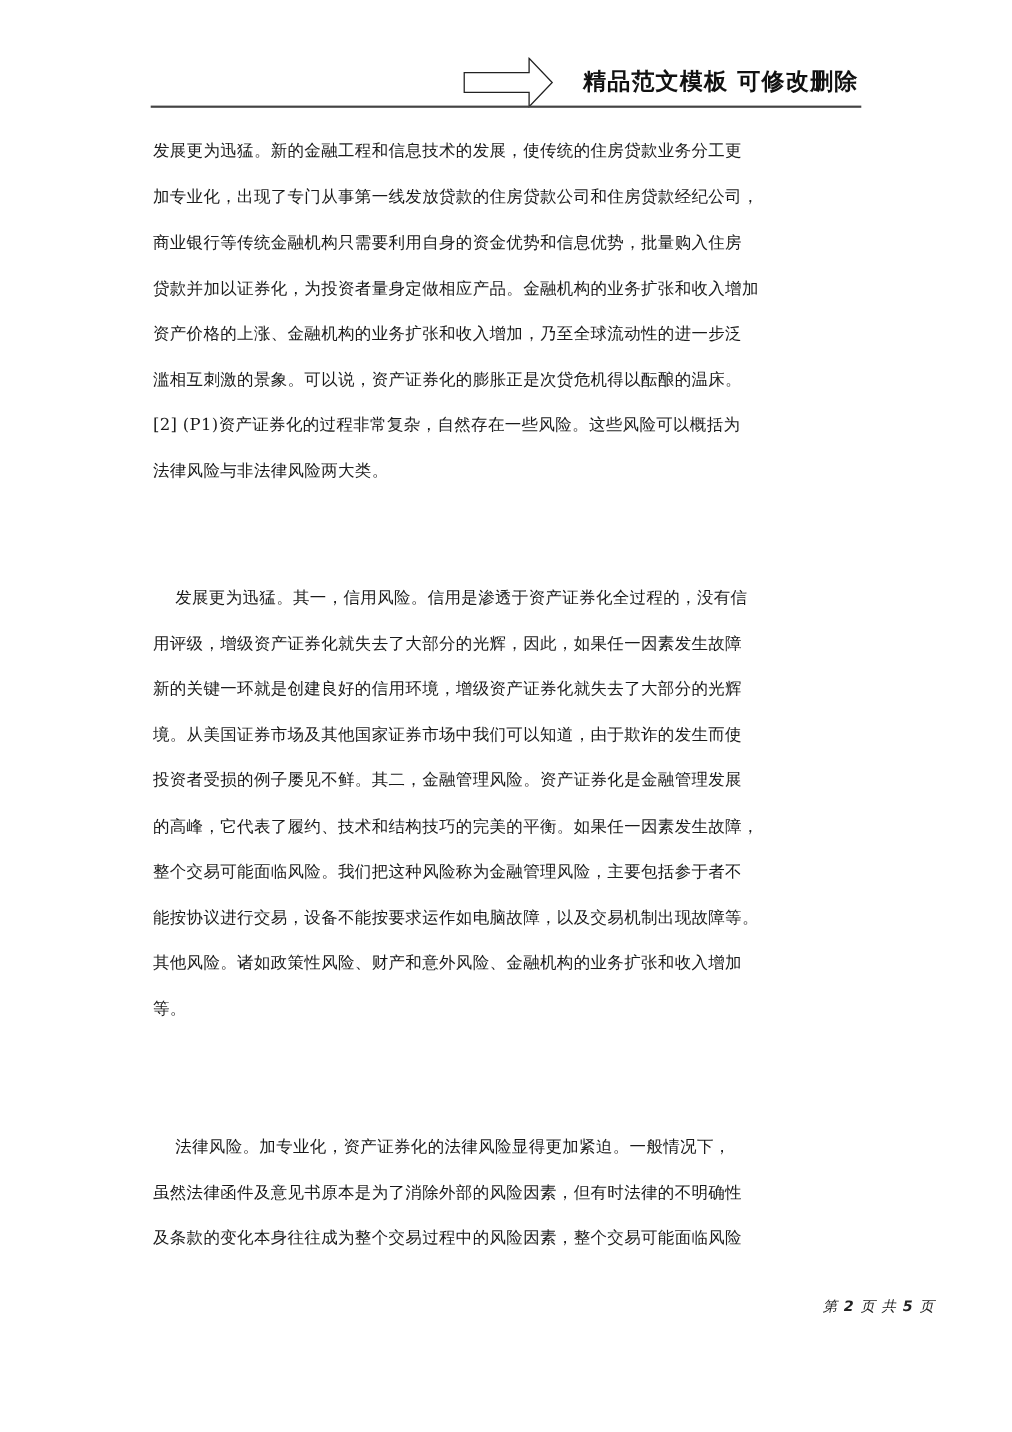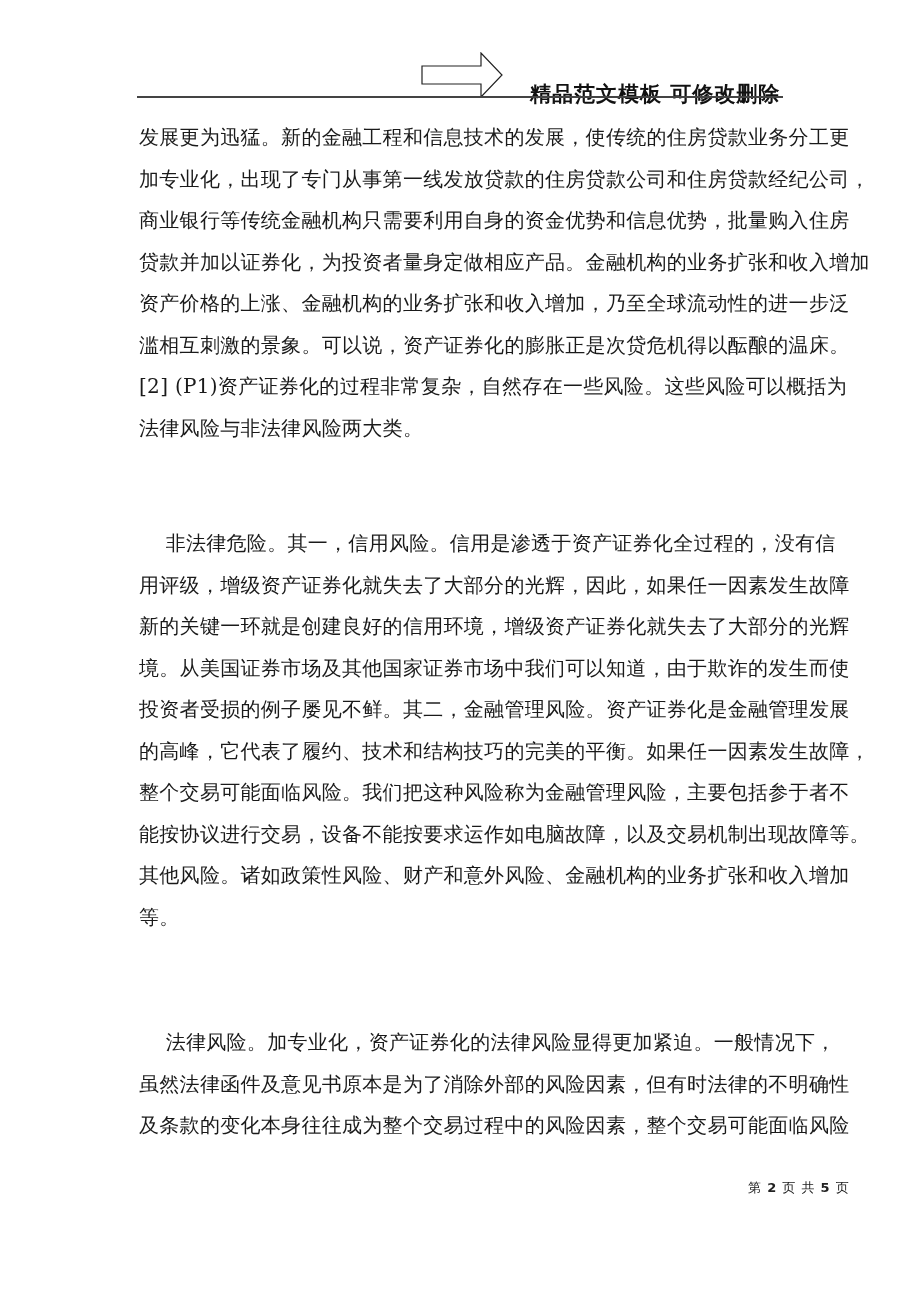--- a/index.html
+++ b/index.html
@@ -1,22 +1,22 @@
 <!DOCTYPE html>
 <html><head>
 <meta charset="utf-8">
 <style>
   html, body { margin:0; padding:0; background:#ffffff; }
   body { width:920px; height:1302px; position:relative; overflow:hidden; font-family:"DejaVu Serif", "Liberation Serif", serif; color:#1a1a1a; }
   .header-arrow { position:absolute; left:421px; top:52px; width:82px; height:46px; }
-  .header-title { position:absolute; left:530px; top:80px; font-family:"DejaVu Sans", "Liberation Sans", sans-serif; font-weight:bold; font-size:21px; letter-spacing:1px; color:#111; white-space:nowrap; }
+  .header-title { position:absolute; left:530px; top:60px; font-family:"DejaVu Sans", "Liberation Sans", sans-serif; font-weight:bold; font-size:21px; letter-spacing:1px; color:#111; white-space:nowrap; }
   .header-rule { position:absolute; left:137px; top:96px; width:646px; height:2px; background:#444; }
   .body { position:absolute; left:139px; top:0; width:660px; }
-  .line { position:absolute; left:0; font-size:20px; white-space:nowrap; letter-spacing:0.3px; line-height:22px; }
-  .footer { position:absolute; left:748px; top:1179px; font-family:"DejaVu Sans", "Liberation Sans", sans-serif; font-size:13px; color:#222; white-space:nowrap; word-spacing:2px; }
+  .line { position:absolute; left:0; font-size:15px; white-space:nowrap; letter-spacing:0.3px; line-height:22px; }
+  .footer { position:absolute; left:748px; top:1179px; font-family:"DejaVu Sans", "Liberation Sans", sans-serif; font-size:13px; color:#222; white-space:nowrap; word-spacing:2px;font-style:italic; }
   .footer b { font-weight:bold; }
 </style>
 </head>
 <body>
 
 <svg class="header-arrow" viewBox="0 0 82 46" xmlns="http://www.w3.org/2000/svg">
   <polygon points="1,14 60,14 60,1 81,23 60,45 60,32 1,32" fill="#ffffff" stroke="#222" stroke-width="1.2"></polygon>
 </svg>
 <div class="header-title">精品范文模板  可修改删除</div>
 <div class="header-rule"></div>
@@ -25,21 +25,21 @@
 
   <div class="line" style="top:126px">发展更为迅猛。新的金融工程和信息技术的发展，使传统的住房贷款业务分工更</div>
   <div class="line" style="top:168px">加专业化，出现了专门从事第一线发放贷款的住房贷款公司和住房贷款经纪公司，</div>
   <div class="line" style="top:209px">商业银行等传统金融机构只需要利用自身的资金优势和信息优势，批量购入住房</div>
   <div class="line" style="top:251px">贷款并加以证券化，为投资者量身定做相应产品。金融机构的业务扩张和收入增加</div>
   <div class="line" style="top:292px">资产价格的上涨、金融机构的业务扩张和收入增加，乃至全球流动性的进一步泛</div>
   <div class="line" style="top:334px">滥相互刺激的景象。可以说，资产证券化的膨胀正是次贷危机得以酝酿的温床。</div>
   <div class="line" style="top:375px">[2]  (P1)资产证券化的过程非常复杂，自然存在一些风险。这些风险可以概括为</div>
   <div class="line" style="top:417px">法律风险与非法律风险两大类。</div>
 
-  <div class="line" style="top:532px; white-space:pre">    非法律危险。其一，信用风险。信用是渗透于资产证券化全过程的，没有信</div>
+  <div class="line" style="top:532px; white-space:pre">    发展更为迅猛。其一，信用风险。信用是渗透于资产证券化全过程的，没有信</div>
   <div class="line" style="top:574px">用评级，增级资产证券化就失去了大部分的光辉，因此，如果任一因素发生故障</div>
   <div class="line" style="top:615px">新的关键一环就是创建良好的信用环境，增级资产证券化就失去了大部分的光辉</div>
   <div class="line" style="top:657px">境。从美国证券市场及其他国家证券市场中我们可以知道，由于欺诈的发生而使</div>
   <div class="line" style="top:698px">投资者受损的例子屡见不鲜。其二，金融管理风险。资产证券化是金融管理发展</div>
   <div class="line" style="top:740px">的高峰，它代表了履约、技术和结构技巧的完美的平衡。如果任一因素发生故障，</div>
   <div class="line" style="top:781px">整个交易可能面临风险。我们把这种风险称为金融管理风险，主要包括参于者不</div>
   <div class="line" style="top:823px">能按协议进行交易，设备不能按要求运作如电脑故障，以及交易机制出现故障等。</div>
   <div class="line" style="top:864px">其他风险。诸如政策性风险、财产和意外风险、金融机构的业务扩张和收入增加</div>
   <div class="line" style="top:906px">等。</div>
 

